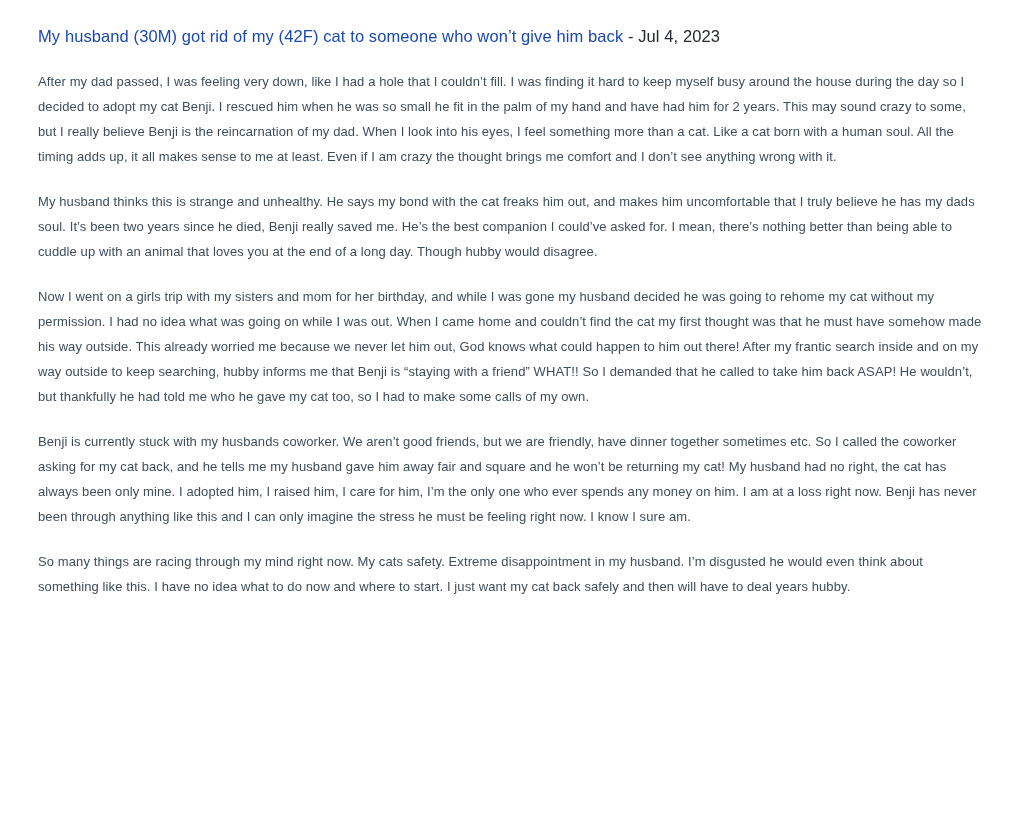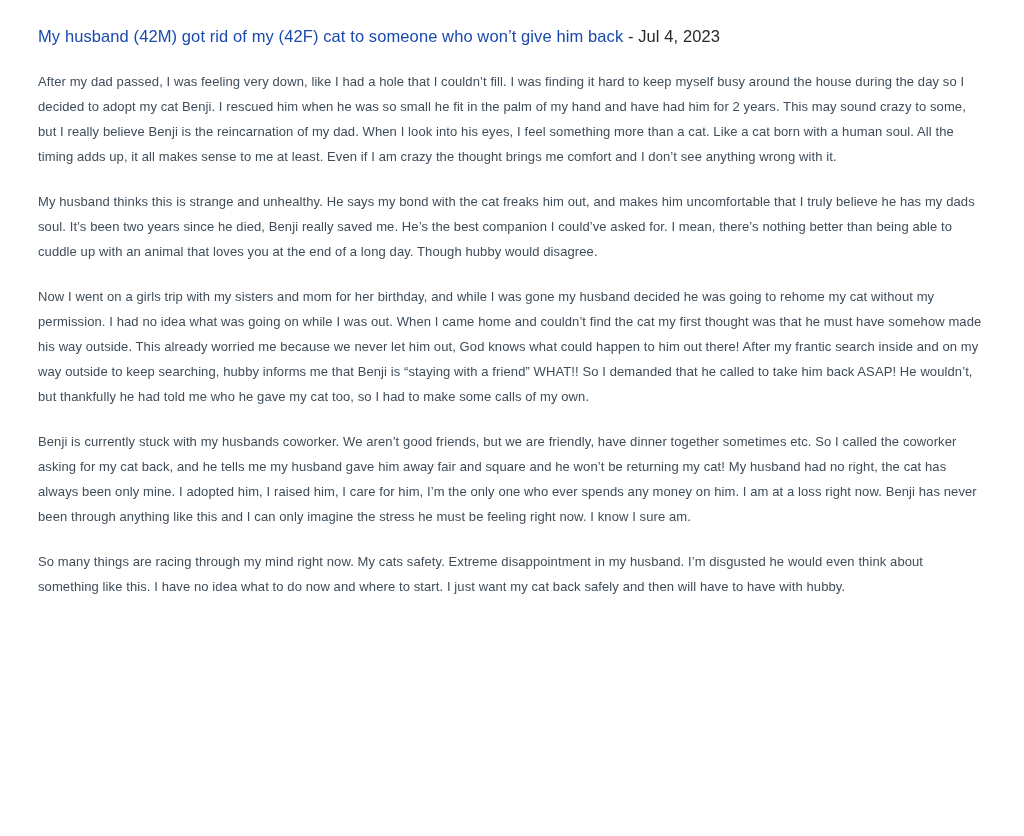--- a/index.html
+++ b/index.html
@@ -41,23 +41,23 @@
     margin: 0 0 20px 0;
     max-width: 948px;
     letter-spacing: 0.1px;
   }
 </style>
 </head>
 <body>
 
 <div class="page">
   <h1 class="title-line">
-    <a href="#" class="title-link">My husband (42M) got rid of my (42F) cat to someone who won’t give him back</a>
+    <a href="#" class="title-link">My husband (30M) got rid of my (42F) cat to someone who won’t give him back</a>
     <span class="title-date">- Jul 4, 2023</span>
   </h1>
   <div class="body-text">
       <p class="body-paragraph">After my dad passed, I was feeling very down, like I had a hole that I couldn’t fill. I was finding it hard to keep myself busy around the house during the day so I decided to adopt my cat Benji. I rescued him when he was so small he fit in the palm of my hand and have had him for 2 years. This may sound crazy to some, but I really believe Benji is the reincarnation of my dad. When I look into his eyes, I feel something more than a cat. Like a cat born with a human soul. All the timing adds up, it all makes sense to me at least. Even if I am crazy the thought brings me comfort and I don’t see anything wrong with it.</p>
       <p class="body-paragraph">My husband thinks this is strange and unhealthy. He says my bond with the cat freaks him out, and makes him uncomfortable that I truly believe he has my dads soul. It’s been two years since he died, Benji really saved me. He’s the best companion I could’ve asked for. I mean, there’s nothing better than being able to cuddle up with an animal that loves you at the end of a long day. Though hubby would disagree.</p>
       <p class="body-paragraph">Now I went on a girls trip with my sisters and mom for her birthday, and while I was gone my husband decided he was going to rehome my cat without my permission. I had no idea what was going on while I was out. When I came home and couldn’t find the cat my first thought was that he must have somehow made his way outside. This already worried me because we never let him out, God knows what could happen to him out there! After my frantic search inside and on my way outside to keep searching, hubby informs me that Benji is “staying with a friend” WHAT!! So I demanded that he called to take him back ASAP! He wouldn’t, but thankfully he had told me who he gave my cat too, so I had to make some calls of my own.</p>
       <p class="body-paragraph">Benji is currently stuck with my husbands coworker. We aren’t good friends, but we are friendly, have dinner together sometimes etc. So I called the coworker asking for my cat back, and he tells me my husband gave him away fair and square and he won’t be returning my cat! My husband had no right, the cat has always been only mine. I adopted him, I raised him, I care for him, I’m the only one who ever spends any money on him. I am at a loss right now. Benji has never been through anything like this and I can only imagine the stress he must be feeling right now. I know I sure am.</p>
-      <p class="body-paragraph">So many things are racing through my mind right now. My cats safety. Extreme disappointment in my husband. I’m disgusted he would even think about something like this. I have no idea what to do now and where to start. I just want my cat back safely and then will have to have with hubby.</p>
+      <p class="body-paragraph">So many things are racing through my mind right now. My cats safety. Extreme disappointment in my husband. I’m disgusted he would even think about something like this. I have no idea what to do now and where to start. I just want my cat back safely and then will have to deal years hubby.</p>
     </div>
 </div>
 
 </body></html>

